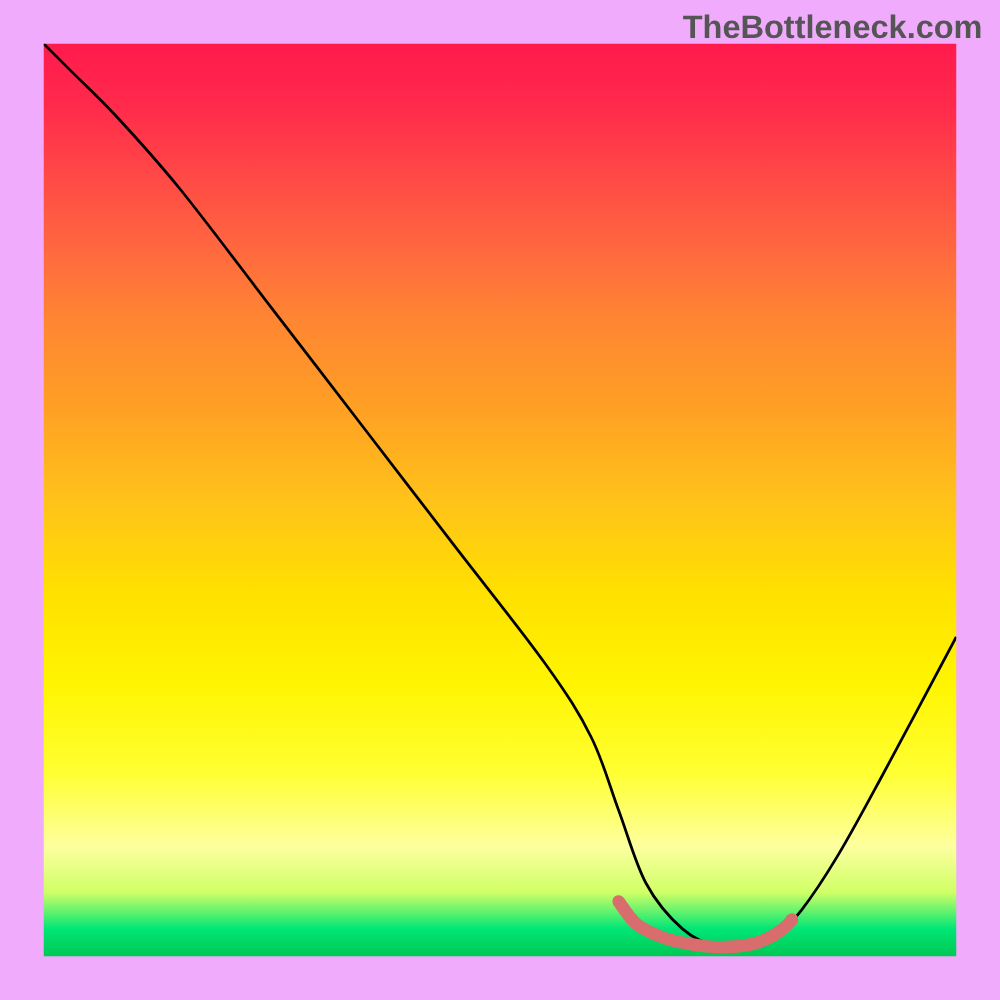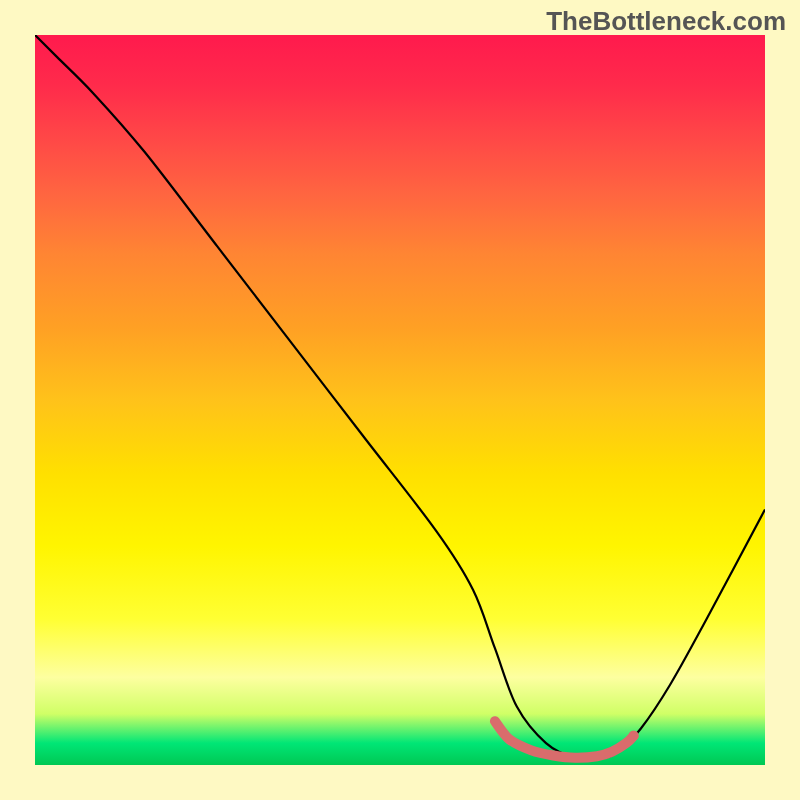--- a/index.html
+++ b/index.html
@@ -1,21 +1,21 @@
 <!DOCTYPE html>
 <html><head>
 <meta charset="utf-8">
 <style>
   * { margin: 0; padding: 0; box-sizing: border-box; }
   html, body { width: 800px; height: 800px; overflow: hidden; }
   .chart-container {
     position: relative;
     width: 800px;
     height: 800px;
-    background: #fef9c3;
+    background: #f0abfc;
   }
   .watermark {
     position: absolute;
     top: 6px;
     right: 14px;
     font-family: Arial, Helvetica, sans-serif;
     font-size: 26px;
     font-weight: bold;
     color: #555555;
     z-index: 10;

